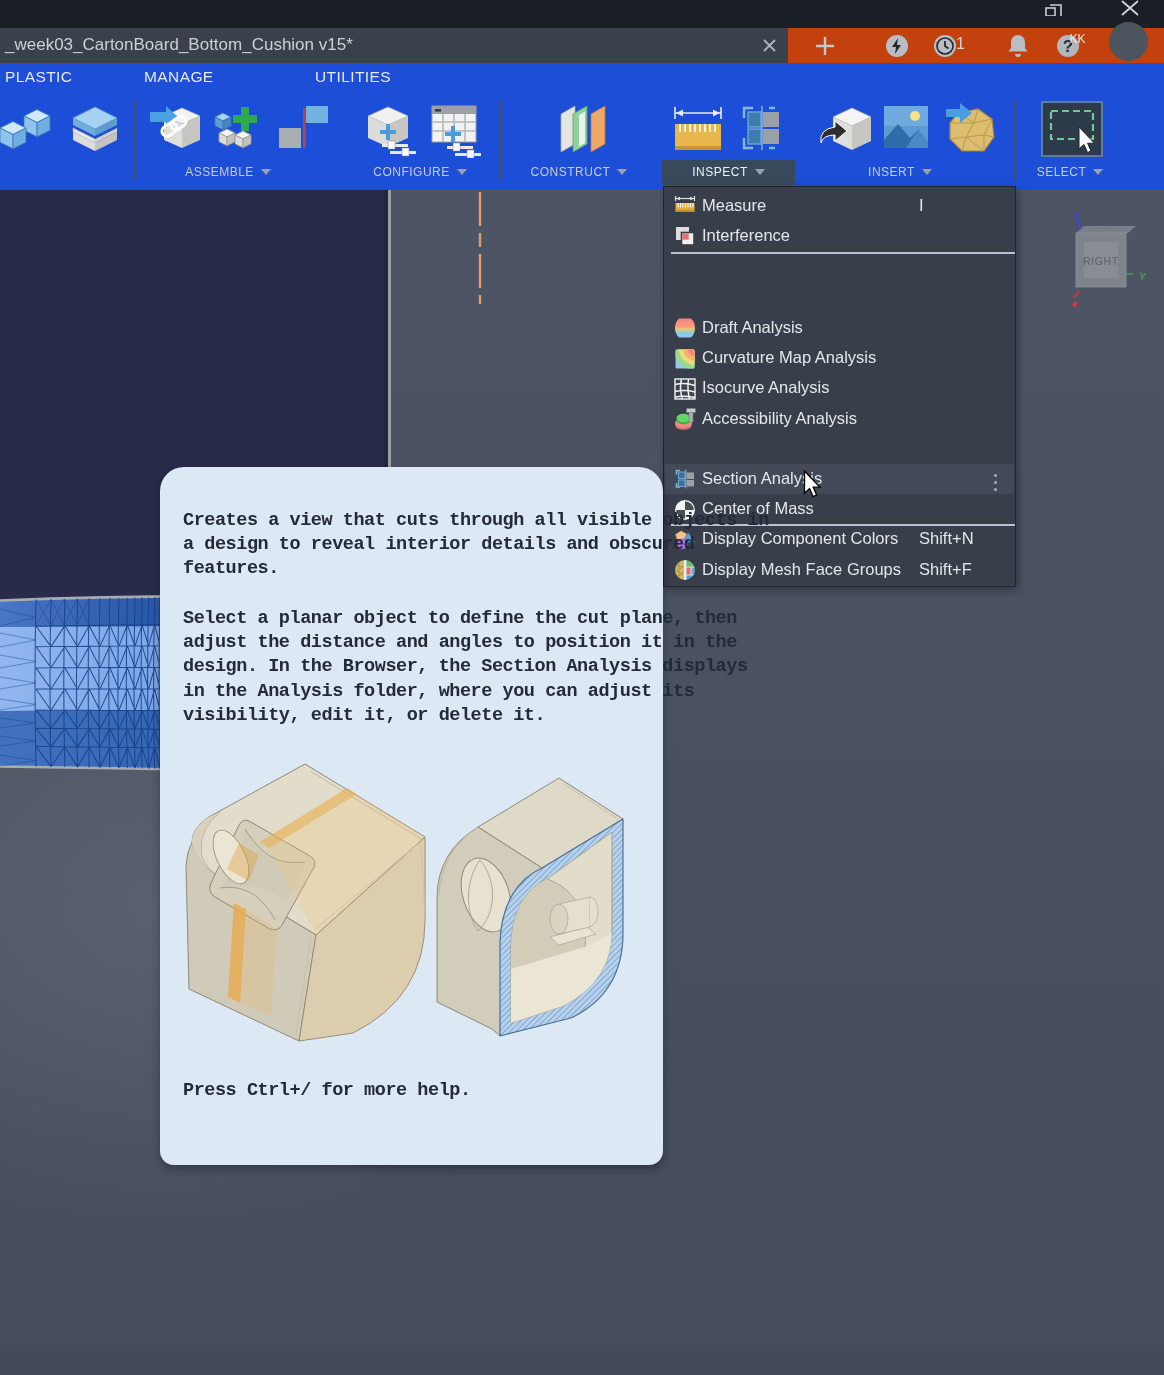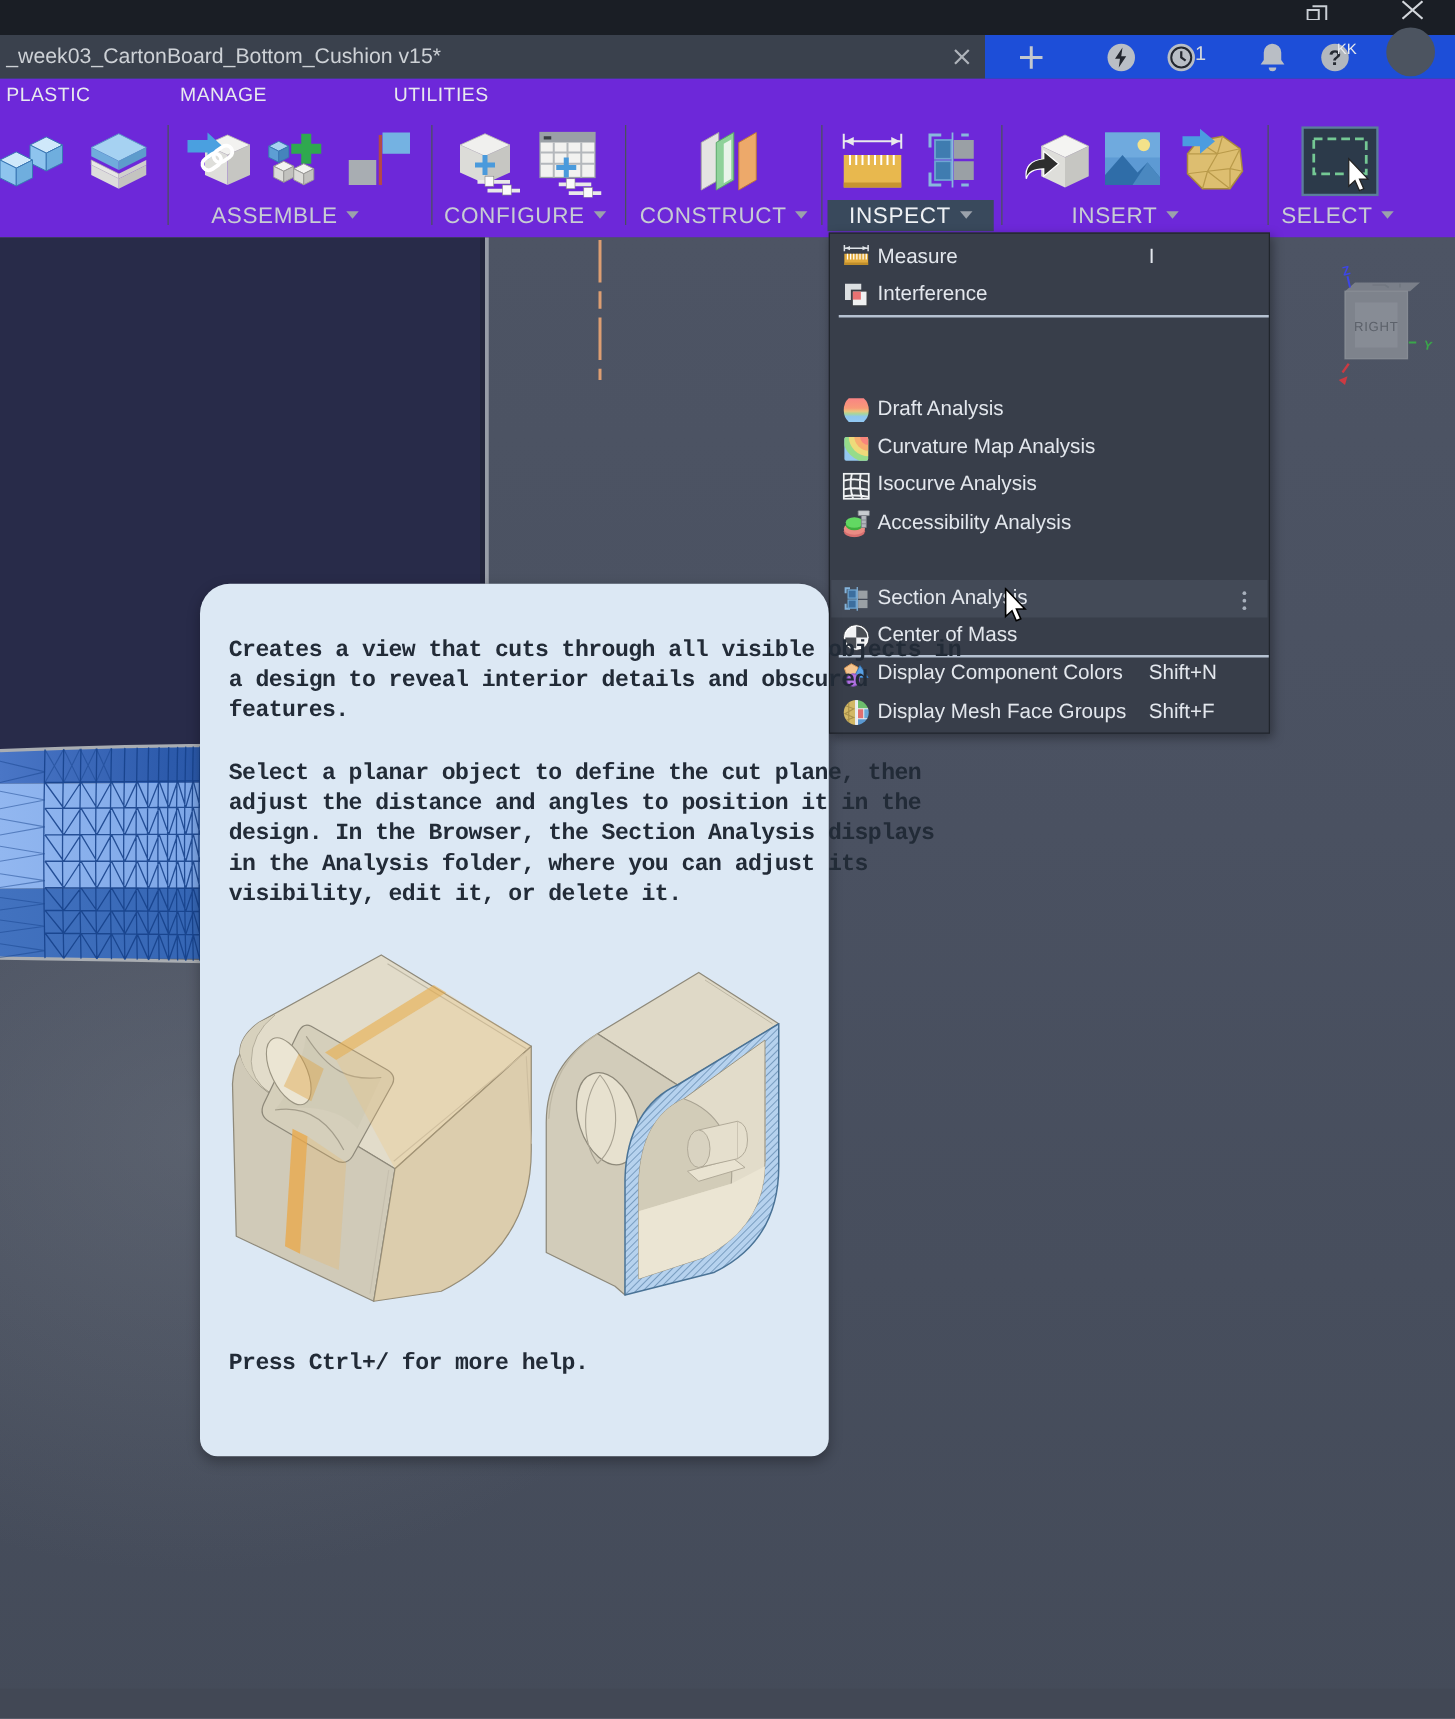--- a/index.html
+++ b/index.html
@@ -1,27 +1,27 @@
 <!DOCTYPE html>
 <html><head>
 <meta charset="utf-8">
 <style>
   html,body{margin:0;padding:0;}
   body{font-family:"Liberation Sans",sans-serif;}
   #root{position:relative;width:1164px;height:1375px;overflow:hidden;background:#474e5d;}
   .abs{position:absolute;}
   
   #titlebar{left:0;top:0;width:1164px;height:28px;background:#1a1e25;}
-  #tabstrip{left:0;top:28px;width:1164px;height:35px;background:#1d4ed8;}
+  #tabstrip{left:0;top:28px;width:1164px;height:35px;background:#c2410c;}
   #activetab{left:0;top:0;width:788px;height:35px;background:#3a414d;}
   #tabtitle{left:5px;top:7px;font-size:17px;color:#cdd1d6;white-space:nowrap;}
   
-  #toolbar{left:0;top:63px;width:1164px;height:127px;background:#6d28d9;}
+  #toolbar{left:0;top:63px;width:1164px;height:127px;background:#1d4ed8;}
   .menutab{top:5px;font-size:15.5px;color:#e8eaee;letter-spacing:0.4px;}
-  .grouplabel{top:98px;height:22px;font-size:18px;color:#c7ccd3;letter-spacing:0.5px;white-space:nowrap;text-align:center;line-height:22px;}
+  .grouplabel{top:98px;height:22px;font-size:12px;color:#c7ccd3;letter-spacing:0.5px;white-space:nowrap;text-align:center;line-height:22px;}
   .caret{display:inline-block;width:0;height:0;border-left:5px solid transparent;border-right:5px solid transparent;border-top:6px solid #9ba2ab;vertical-align:middle;margin-left:7px;margin-bottom:2px;}
   .vsep{top:37px;width:1px;height:80px;background:#49505c;}
   #inspecthl{left:662px;top:97px;width:133px;height:25px;background:#39495c;}
   
   #viewport{left:0;top:190px;width:1164px;height:1185px;
     background:radial-gradient(640px 500px at 160px 720px, rgba(138,144,152,0.28), rgba(138,144,152,0) 70%),
                linear-gradient(180deg,#4d5464 0%,#4a5161 40%,#474e5d 70%,#444b59 100%);}
   #bottomstrip{left:0;top:1161px;width:1164px;height:24px;background:#424855;}
   #navyplane{left:0;top:0;width:384px;height:410px;background:#282b49;}
   #planedge1{left:384px;top:0;width:4px;height:277px;background:#23263c;}

